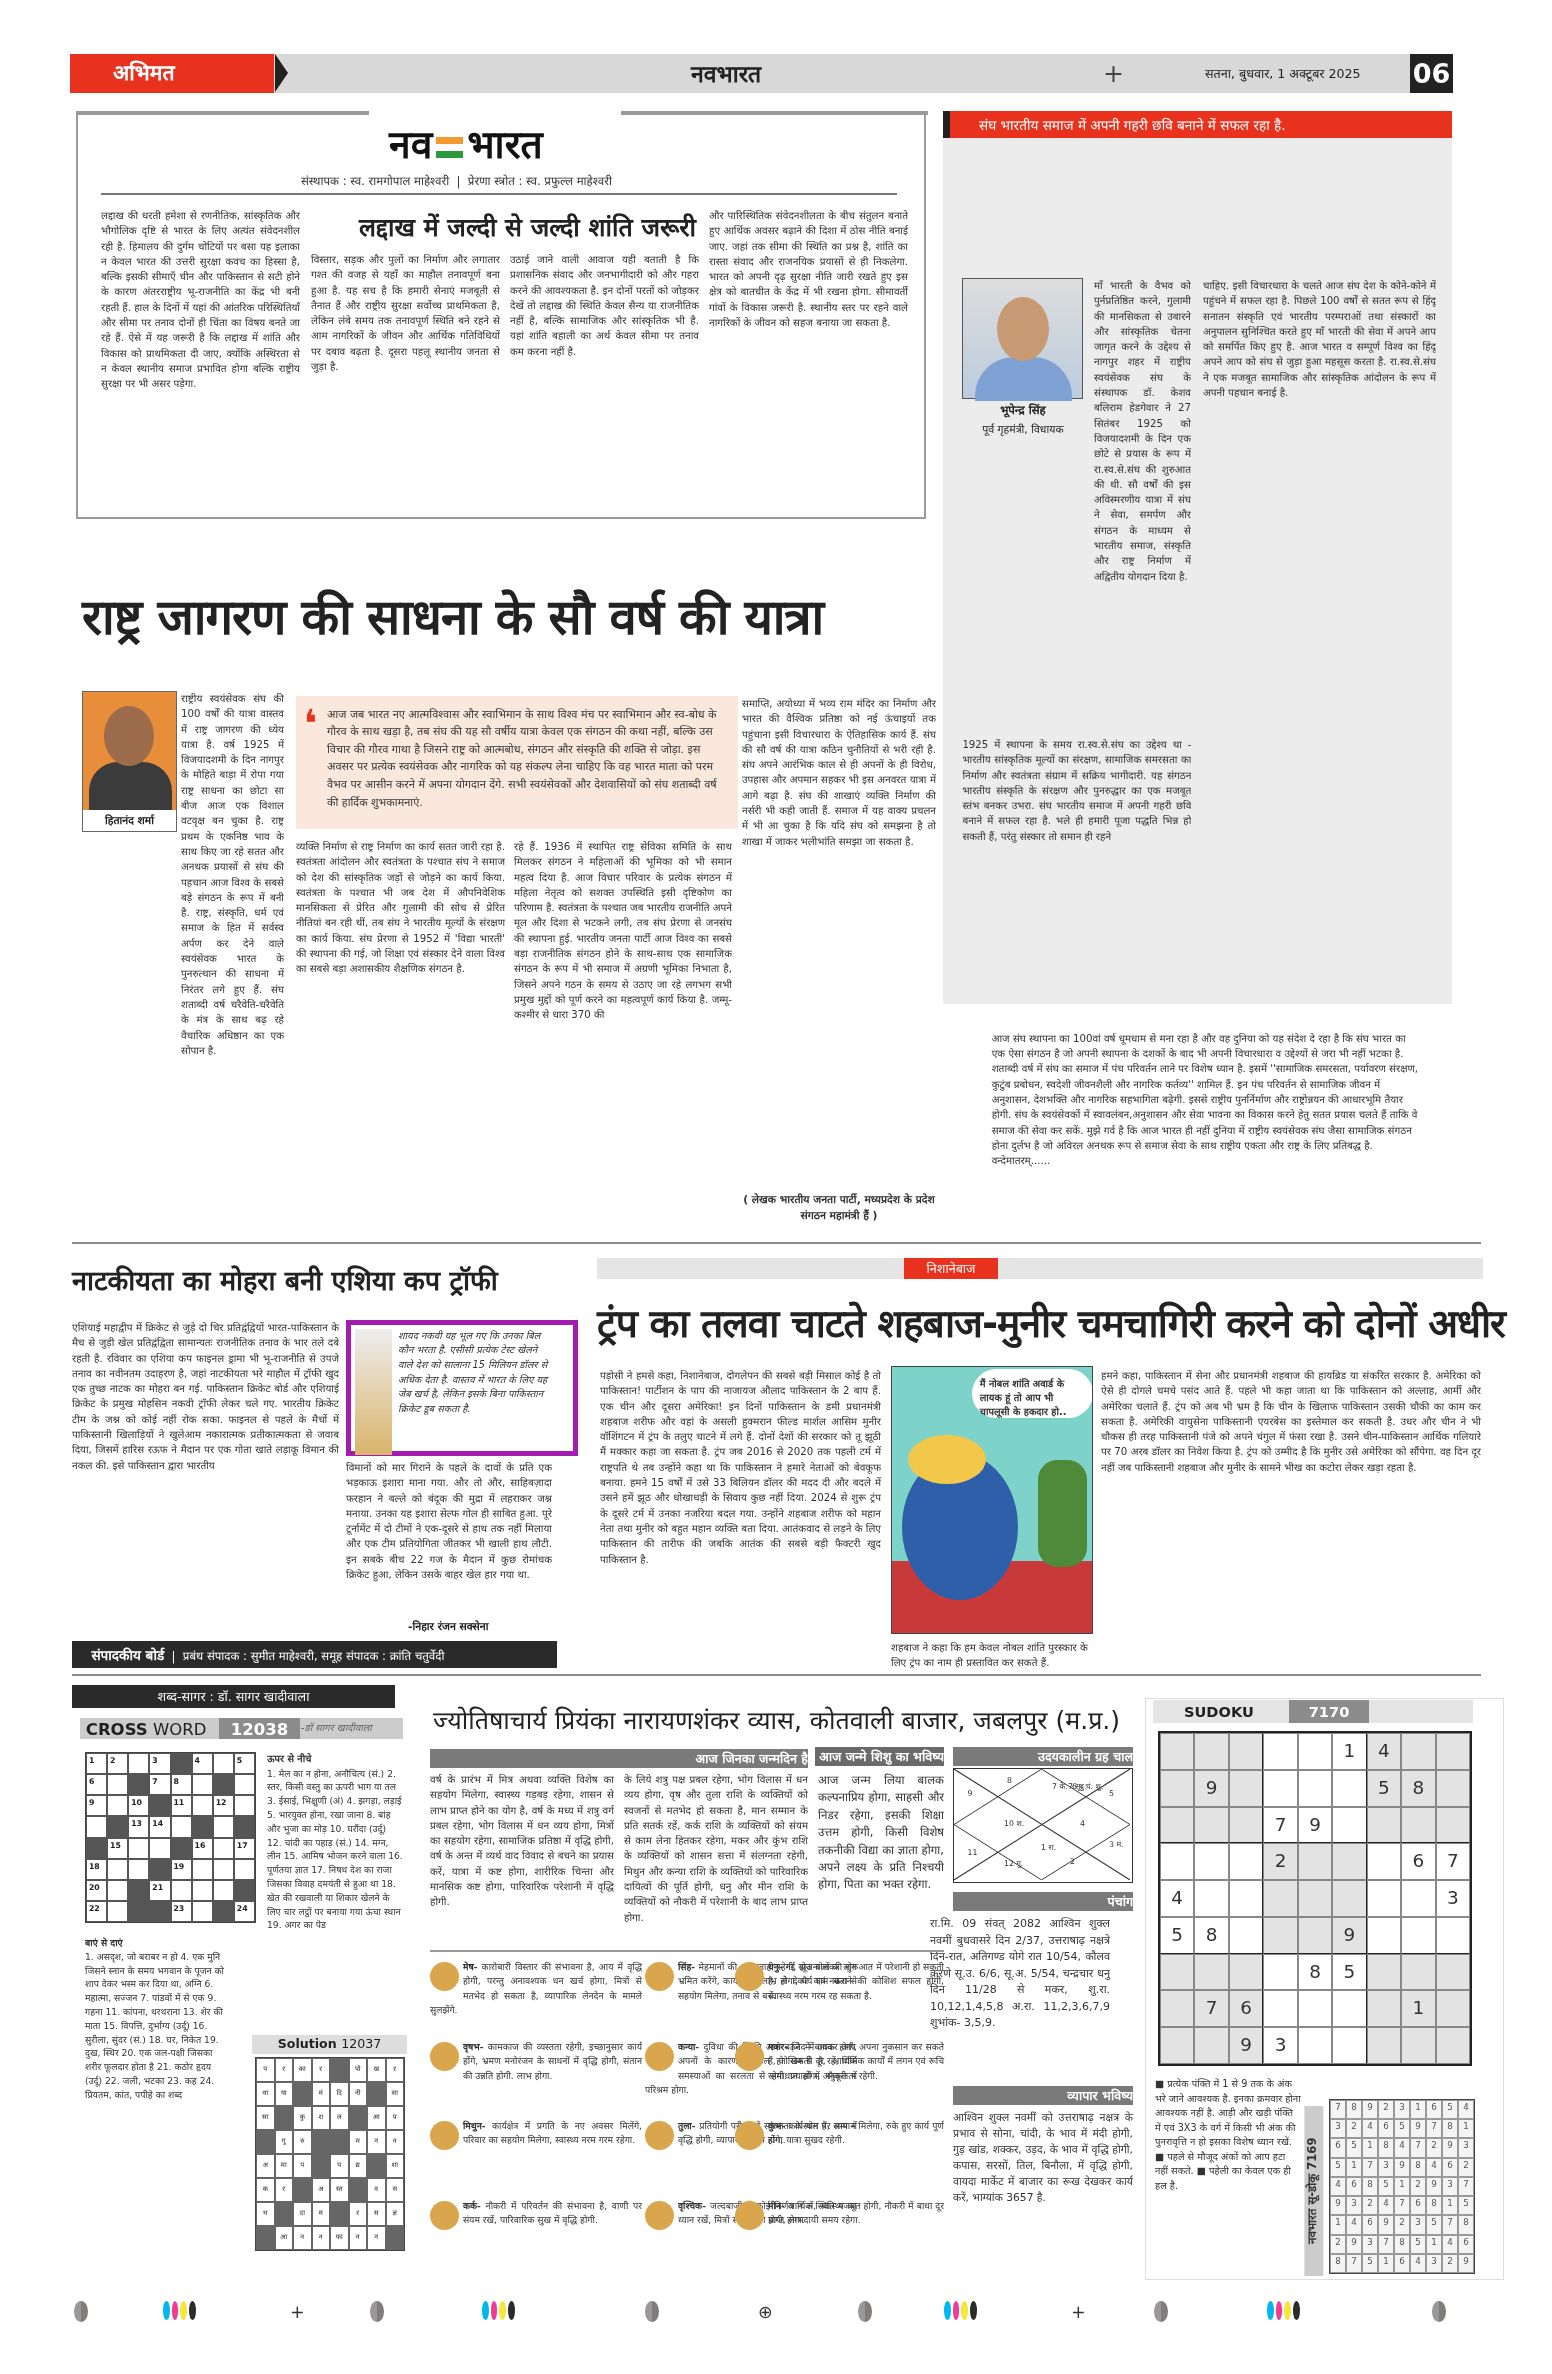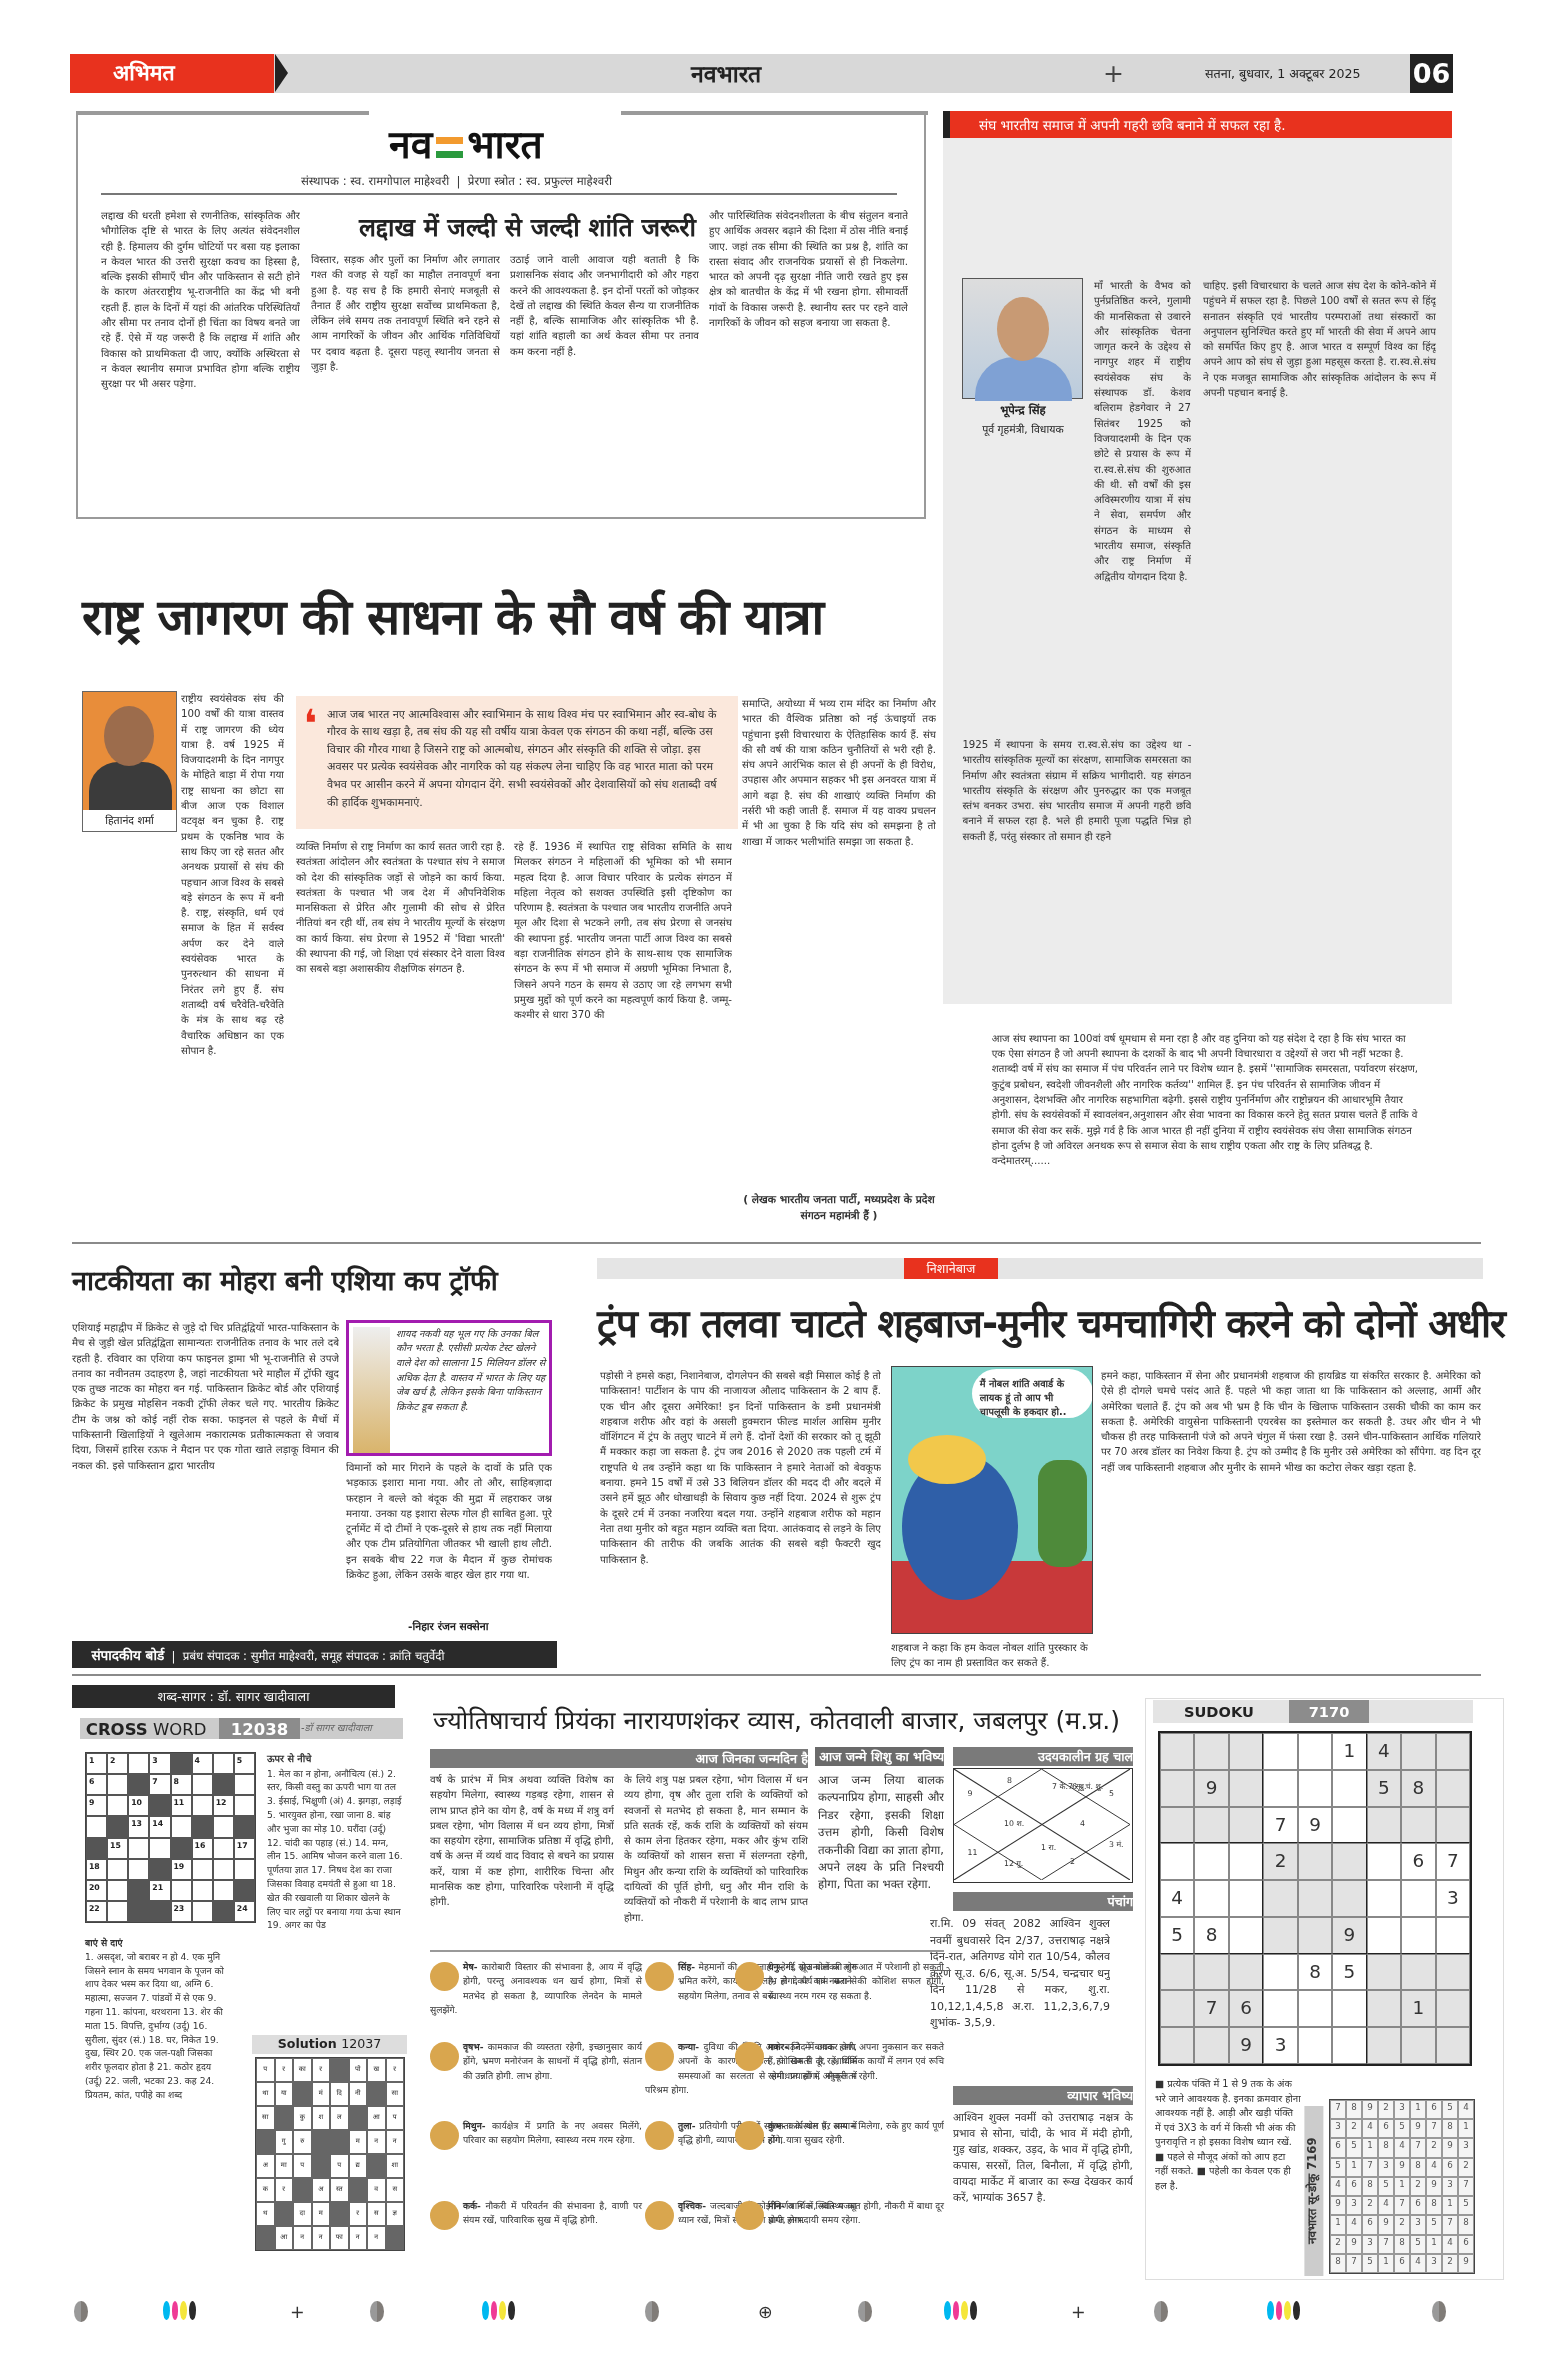--- a/index.html
+++ b/index.html
@@ -30,26 +30,26 @@
 #rss .face{position:absolute;left:34px;top:17.5px;width:52px;height:64px;border-radius:50%;background:#c89a74}
 #rss .suit{position:absolute;left:11.6px;top:78px;width:97px;height:44px;border-radius:39px 39px 0 0;background:#7fa1d4}
 #rss .name{position:absolute;left:19.4px;top:291px;width:121px;text-align:center;font-size:11.6px;font-weight:bold}
 #rss .role{position:absolute;left:19.4px;top:311px;width:121px;text-align:center;font-size:10.7px}
 #rssq{left:982px;top:1025px;width:446px;height:147px;background:#fff;font-size:10.2px;line-height:1.5;padding:5.8px 9.7px;color:#333}
 
 #h1big{left:82px;top:582px;width:854px;font-size:49px;font-weight:bold;color:#222;letter-spacing:-1px}
 #hphoto{left:82px;top:691px;width:95px;height:141px;background:#e88d3a;border:1px solid #666}
 #hphoto .face{position:absolute;left:21.3px;top:13.6px;width:50px;height:60px;border-radius:50%;background:#9c6c4c}
 #hphoto .body{position:absolute;left:5.8px;top:70px;width:83px;height:50px;border-radius:29px 29px 0 0;background:#3b3b3b}
-#hphoto .cap{position:absolute;left:0;bottom:0;width:100%;height:21.3px;background:#fff;font-size:10.7px;font-weight:normal;text-align:center;line-height:21.3px}
+#hphoto .cap{position:absolute;left:0;bottom:0;width:100%;height:21.3px;background:#fff;font-size:10.7px;font-weight:bold;text-align:center;line-height:21.3px}
 #pull{left:296px;top:696px;width:442px;height:133px;background:#fbe8dc;padding:9.7px 13.6px 9.7px 31px;font-size:11px;line-height:1.6;color:#333}
 #pull .mark{position:absolute;left:7.8px;top:7.8px;font-size:39px;color:#e8321e;font-weight:bold;line-height:1}
 
 #asia h2{font-size:27px;font-weight:bold;color:#222}
-#cartoon1{left:346px;top:1320px;width:206px;height:136px;border:3px solid #a21caf;background:#fff}
+#cartoon1{left:346px;top:1320px;width:232px;height:136px;border:5px solid #a21caf;background:#fff}
 #cartoon1 .img{position:absolute;left:3.9px;top:3.9px;width:37px;height:126px;background:linear-gradient(#eee,#d9b46b)}
 #cartoon1 .txt{position:absolute;left:47px;top:3.9px;width:153px;font-size:9.7px;line-height:1.5;font-style:italic;color:#333}
 #board{left:72px;top:1641px;width:485px;height:27px;background:#2a2a2a;color:#fff;font-size:11.6px;padding:4.9px 19.4px}
 #board b{font-size:13.6px}
 
 #nbar{left:597px;top:1258px;width:886px;height:21.3px;background:#e5e5e5}
 #nbar .tag{position:absolute;left:307px;top:0;width:94px;height:21.3px;background:#e8321e;color:#fff;text-align:center;font-size:12.6px;line-height:21.3px}
 #nh{left:597px;top:1296px;font-size:39px;font-weight:bold;color:#222;letter-spacing:-1px}
 #cartoon2{left:891px;top:1366px;width:202px;height:268px;border:1px solid #444;background:#7dd3c9;overflow:hidden}
 #cartoon2 .bubble{position:absolute;left:80px;top:1.9px;width:121px;height:49px;background:#fff;border-radius:39px;font-size:9.7px;padding:7.8px;font-weight:bold;color:#333}

